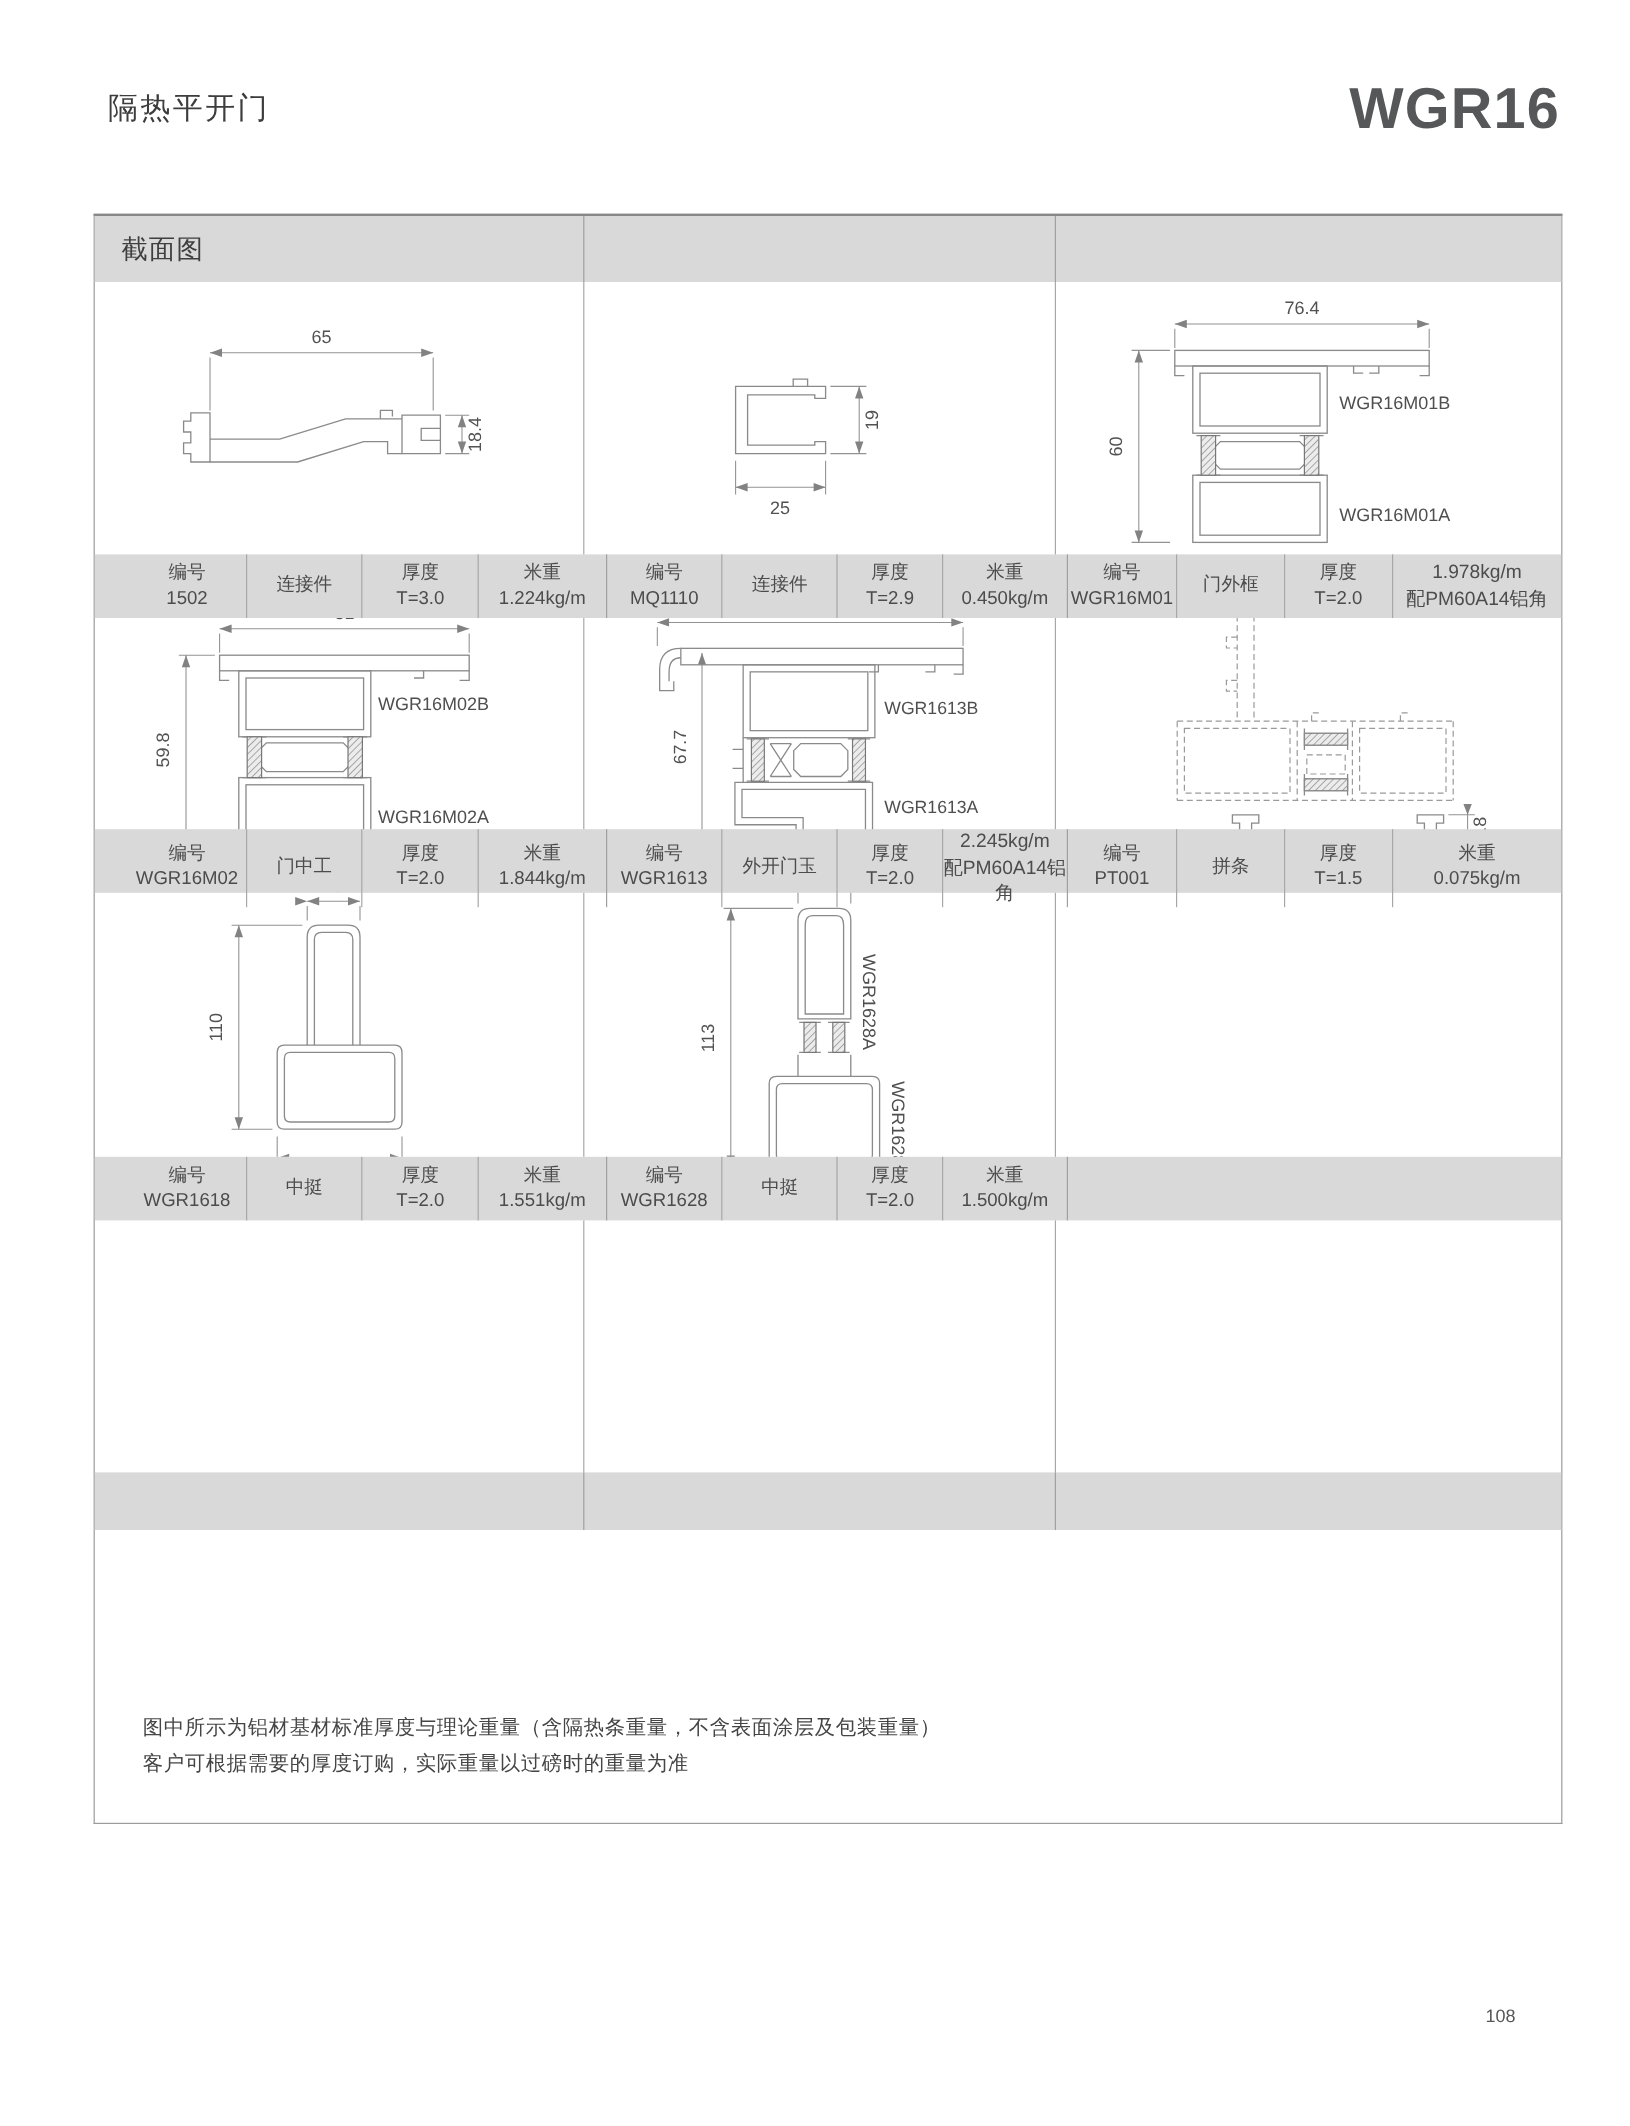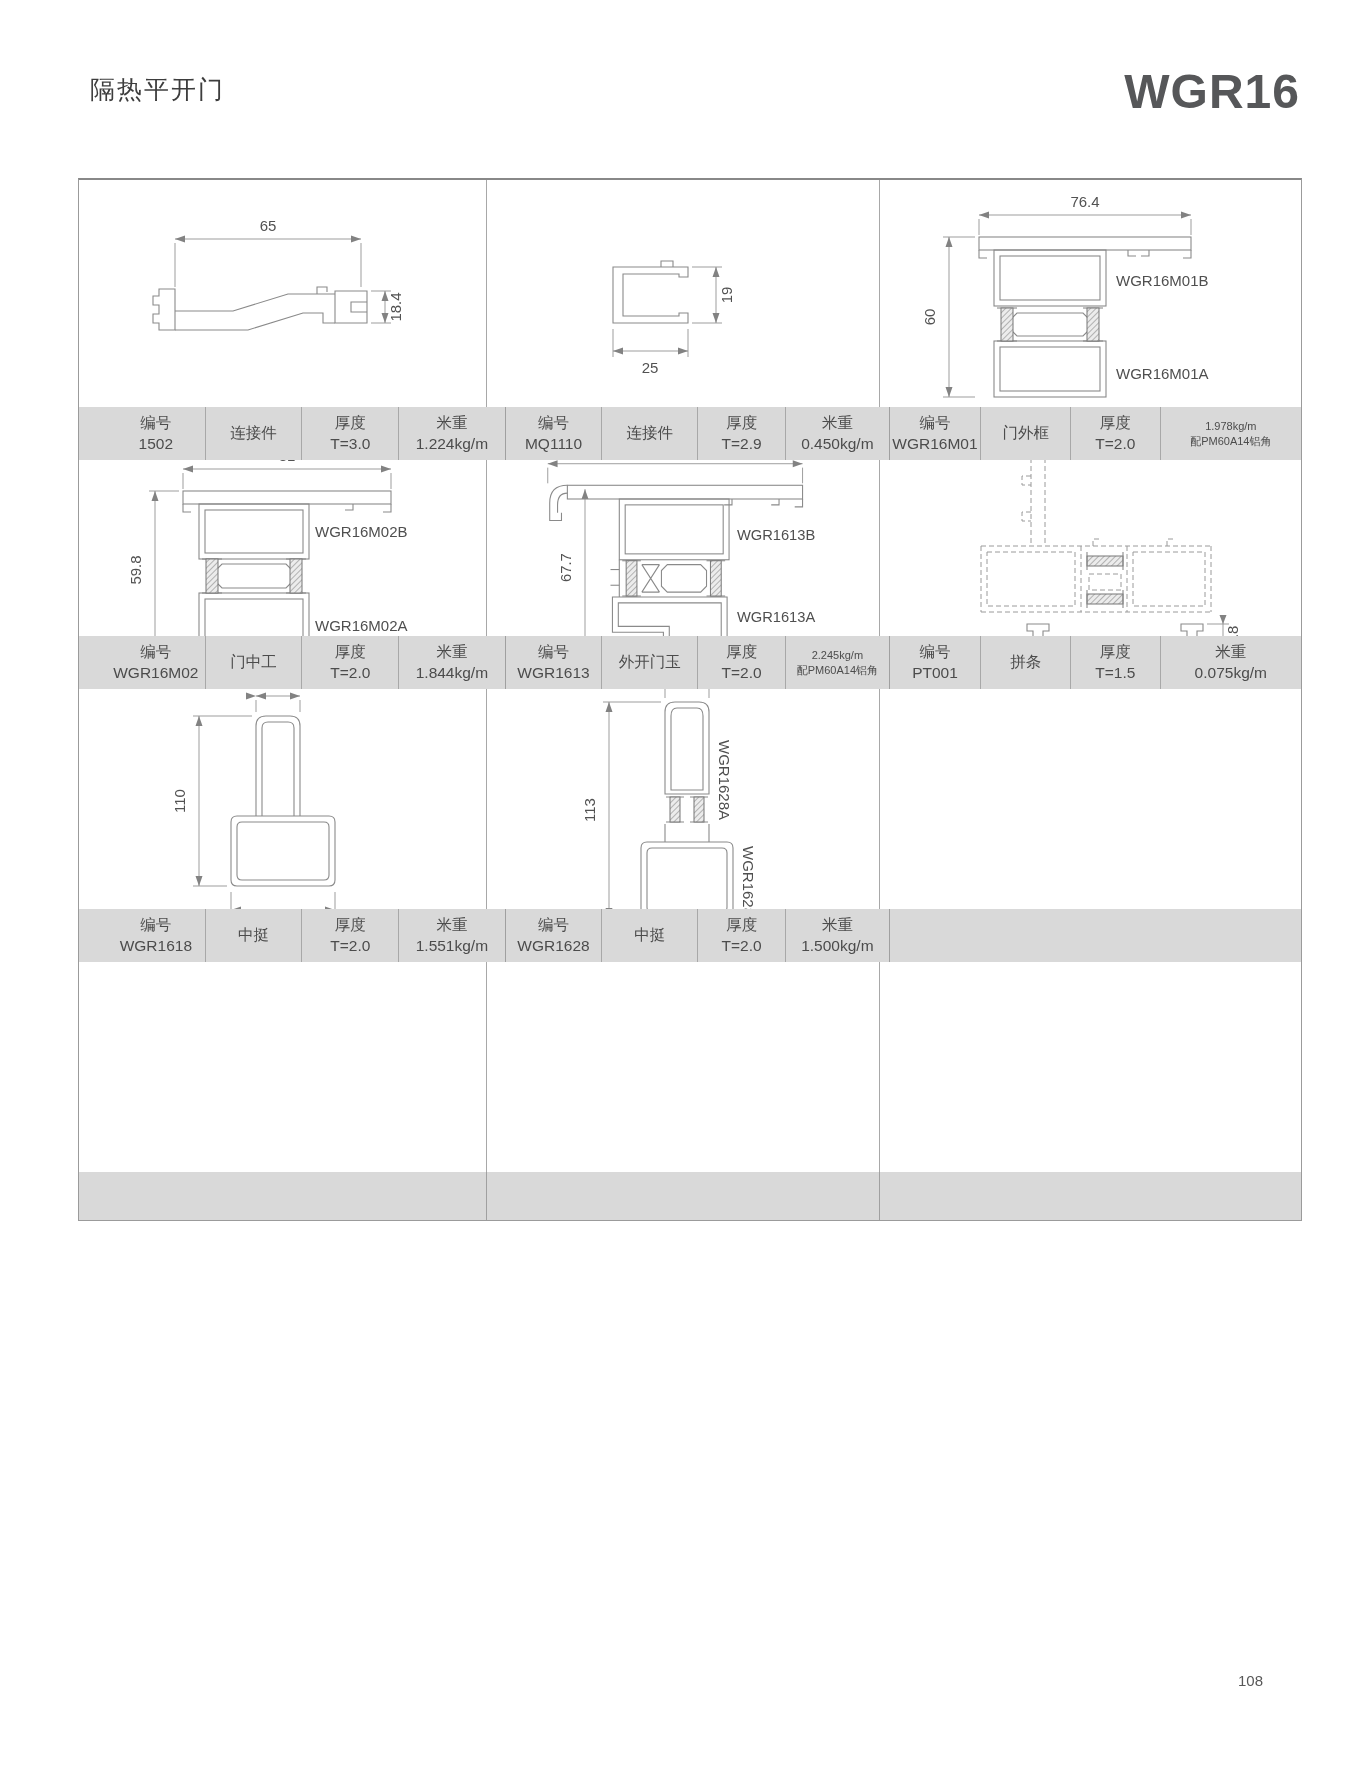--- a/index.html
+++ b/index.html
@@ -21,21 +21,21 @@
   .r1{height:227px}.r2{height:176px}.r3{height:220px}.r4{height:210px}
   .irow{background:#d9d9d9;height:53px;padding-left:28px;}
   .grp{display:grid;height:100%;}
   .grp2,.grp3{border-left:1px solid #a0a0a0;}
   .g1{grid-template-columns:100fr 99fr 99fr 109fr;}
   .g2{grid-template-columns:98fr 98fr 90fr 106fr;}
   .g3{grid-template-columns:93fr 92fr 92fr 145fr;}
   .cell{border-left:1px solid #a8a8a8;display:flex;flex-direction:column;align-items:center;
         justify-content:center;font-size:15.5px;line-height:1.35;text-align:center;color:#4c4c4c;}
   .grp .cell:first-child{border-left:none;}
-  .cell.small{font-size:11px;}
+  .cell.small{font-size:16px;}
   .gempty{height:100%;}
   .band{height:48px;background:#d9d9d9;}
   .footnote{height:244px;box-sizing:border-box;padding:150px 20px 0 40px;
             font-size:17px;color:#454545;line-height:30px;letter-spacing:0.5px;}
   .pagenum{position:absolute;right:95px;top:1672px;font-size:15px;color:#585858;}
   svg{display:block;}
   svg text{font-family:"Liberation Sans","DejaVu Sans",sans-serif;fill:#4f4f4f;font-size:15px;}
   svg text.dim{font-size:15px;fill:#525252;}
   svg text.sm{font-size:12px;}
   .pro{stroke:#8a8a8a;stroke-width:1.1;fill:none;}
@@ -47,20 +47,27 @@
 </head>
 <body>
 
 <div class="header">
   <div class="cat">隔热平开门</div>
   <div class="series">WGR16</div>
 </div>
 
 <div class="tbl">
 
+  <div class="sec cols3">
+    <div class="sc">
+      <span class="sec-title">截面图</span>
+    </div>
+    <div class="sc"></div>
+    <div class="sc"></div>
+  </div>
 
   <div class="drow r1 cols3">
     <div class="dc">
       <svg width="340" height="190" viewBox="0 0 340 190">
         <g>
           <line class="dln" x1="62" y1="44" x2="62" y2="88"></line>
             <line class="dln" x1="248" y1="44" x2="248" y2="88"></line>
           <line class="dln" x1="62" y1="40" x2="248" y2="40"></line>
           <path class="arw" d="M62,40 l10,-3.5 v7 Z"></path>
             <path class="arw" d="M248,40 l-10,-3.5 v7 Z"></path>
@@ -531,16 +538,20 @@
     <div class="dc"></div>
     <div class="dc"></div>
   </div>
 
   <div class="band cols3">
     <div class="gempty grp1"></div>
     <div class="gempty grp2"></div>
     <div class="gempty grp3"></div>
   </div>
 
+  <div class="footnote">
+    <div>图中所示为铝材基材标准厚度与理论重量（含隔热条重量，不含表面涂层及包装重量）</div>
+    <div>客户可根据需要的厚度订购，实际重量以过磅时的重量为准</div>
+  </div>
 
 </div>
 
 <div class="pagenum">108</div>
 
 </body></html>

